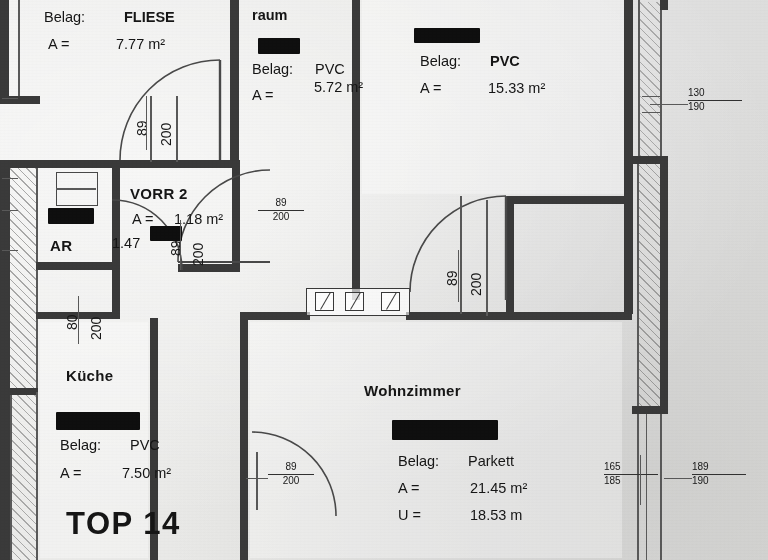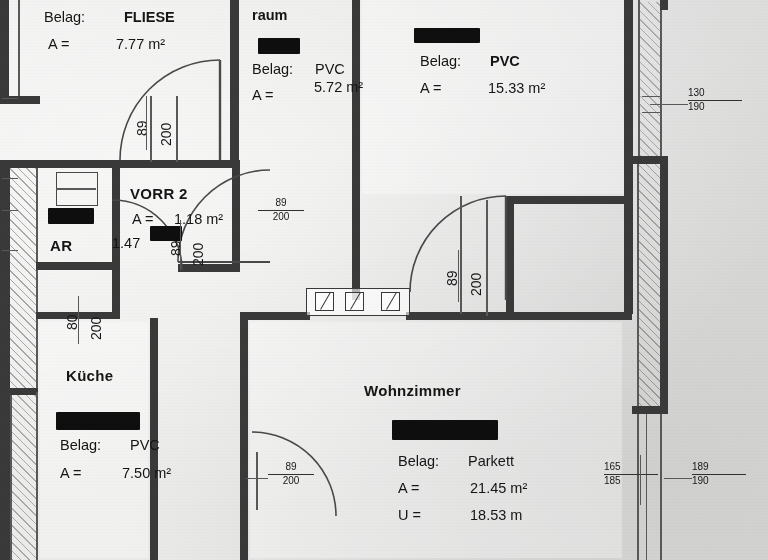--- a/index.html
+++ b/index.html
@@ -263,20 +263,21 @@
 
   <div class="txt lbl-room" style="left:364px; top:383px;">Wohnzimmer</div>
   <div class="redact" style="left:392px; top:420px; width:106px; height:20px;"></div>
   <div class="txt lbl-small" style="left:398px; top:454px;">Belag:</div>
   <div class="txt lbl-small" style="left:468px; top:454px;">Parkett</div>
   <div class="txt lbl-small" style="left:398px; top:481px;">A =</div>
   <div class="txt lbl-small" style="left:470px; top:481px;">21.45 m²</div>
   <div class="txt lbl-small" style="left:398px; top:508px;">U =</div>
   <div class="txt lbl-small" style="left:470px; top:508px;">18.53 m</div>
 
+  <div class="txt lbl-top" style="left:66px; top:508px;">TOP 14</div>
 
   <div class="vdim" style="left:132px; top:98px;">
     <span style="position:absolute; left:0; top:0; transform:rotate(-90deg) translate(-38px, 2px);">89</span>
   </div>
   <div class="vdim" style="left:156px; top:98px;">
     <span style="position:absolute; left:0; top:0; transform:rotate(-90deg) translate(-48px, 2px);">200</span>
   </div>
   <div class="thinline" style="left:146px; top:96px; width:1px; height:54px;"></div>
 
   <div class="dimbox" style="left:258px; top:198px; width:46px;">

